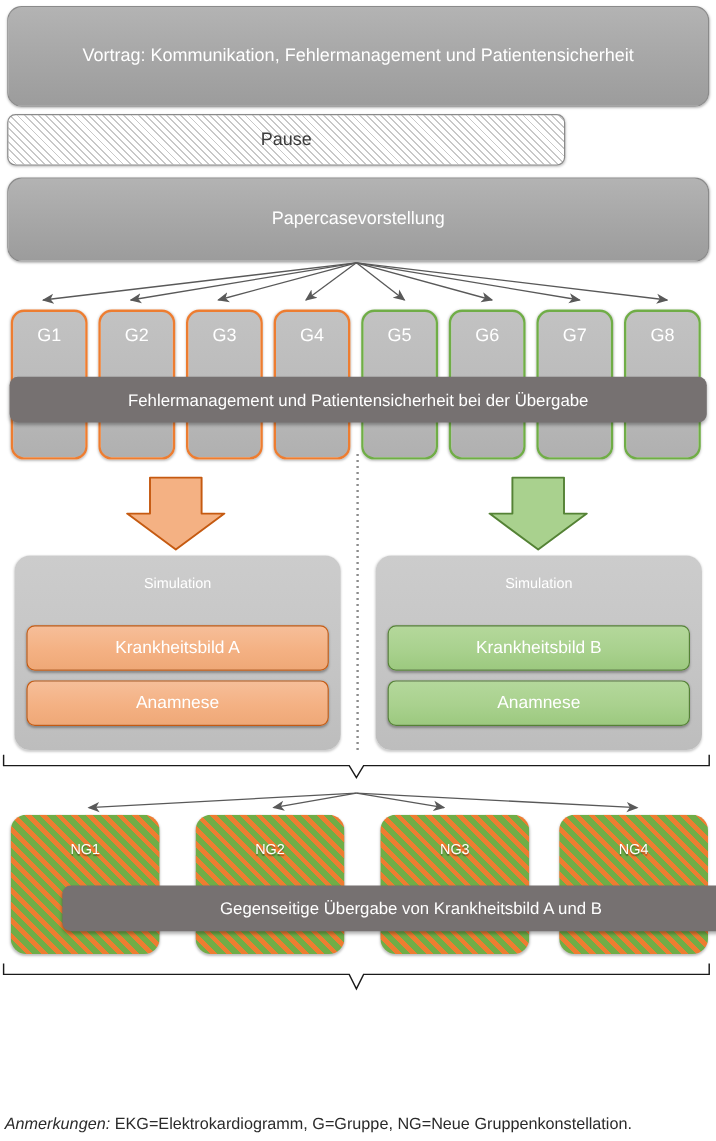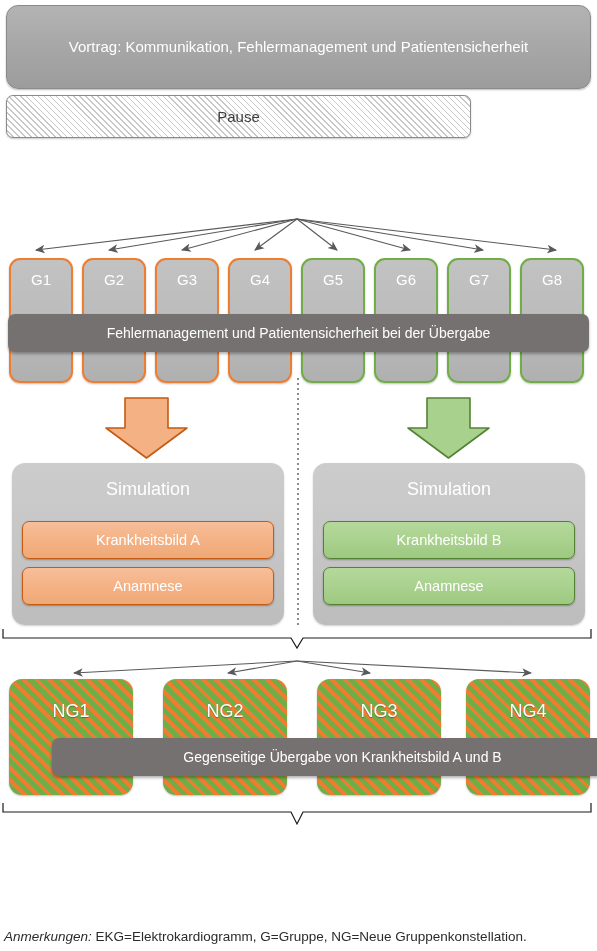--- a/index.html
+++ b/index.html
@@ -125,21 +125,21 @@
     box-shadow: 0 1px 2px rgba(0,0,0,.2);
   }
   #simpanel-left  { left: 12px; }
   #simpanel-right { left: 313px; }
 
   .simpanel .sim-title {
     position: absolute;
     left: 0; right: 0; top: 16px;
     text-align: center;
     color: #ffffff;
-    font-size: 18px;
+    font-size: 12px;
   }
   .sub-bar {
     position: absolute;
     box-sizing: border-box;
     left: 10px;
     width: 252px;
     height: 38px;
     border-radius: 7px;
     display: flex;
     align-items: center;
@@ -172,21 +172,21 @@
         45deg,
         #ED7D31 0px, #ED7D31 4px,
         rgba(0,0,0,0) 4px, rgba(0,0,0,0) 9px);
     box-shadow: 0 1px 2px rgba(0,0,0,.25);
   }
   .ngbox .nglabel {
     position: absolute;
     left: 0; right: 0; top: 22px;
     text-align: center;
     color: #ffffff;
-    font-size: 18px;
+    font-size: 12px;
     text-shadow: 0 1px 1px rgba(0,0,0,.35);
   }
 
   
   #divider {
     position: absolute;
     left: 297px;
     top: 378px;
     width: 2px;
     height: 249px;
@@ -223,20 +223,23 @@
 <div class="stage">
 
   <div class="bar" id="vortrag-bar">
     <span class="inner">Vortrag: Kommunikation, Fehlermanagement und Patientensicherheit</span>
   </div>
 
   <div class="bar" id="pause-bar">
     <span class="inner">Pause</span>
   </div>
 
+  <div class="bar" id="papercase-bar">
+    <span class="inner">Papercasevorstellung</span>
+  </div>
 
   <div class="gbox" style="left:9px">
     <span class="glabel">G1</span>
   </div>
   <div class="gbox" style="left:82px">
     <span class="glabel">G2</span>
   </div>
   <div class="gbox" style="left:155px">
     <span class="glabel">G3</span>
   </div>

